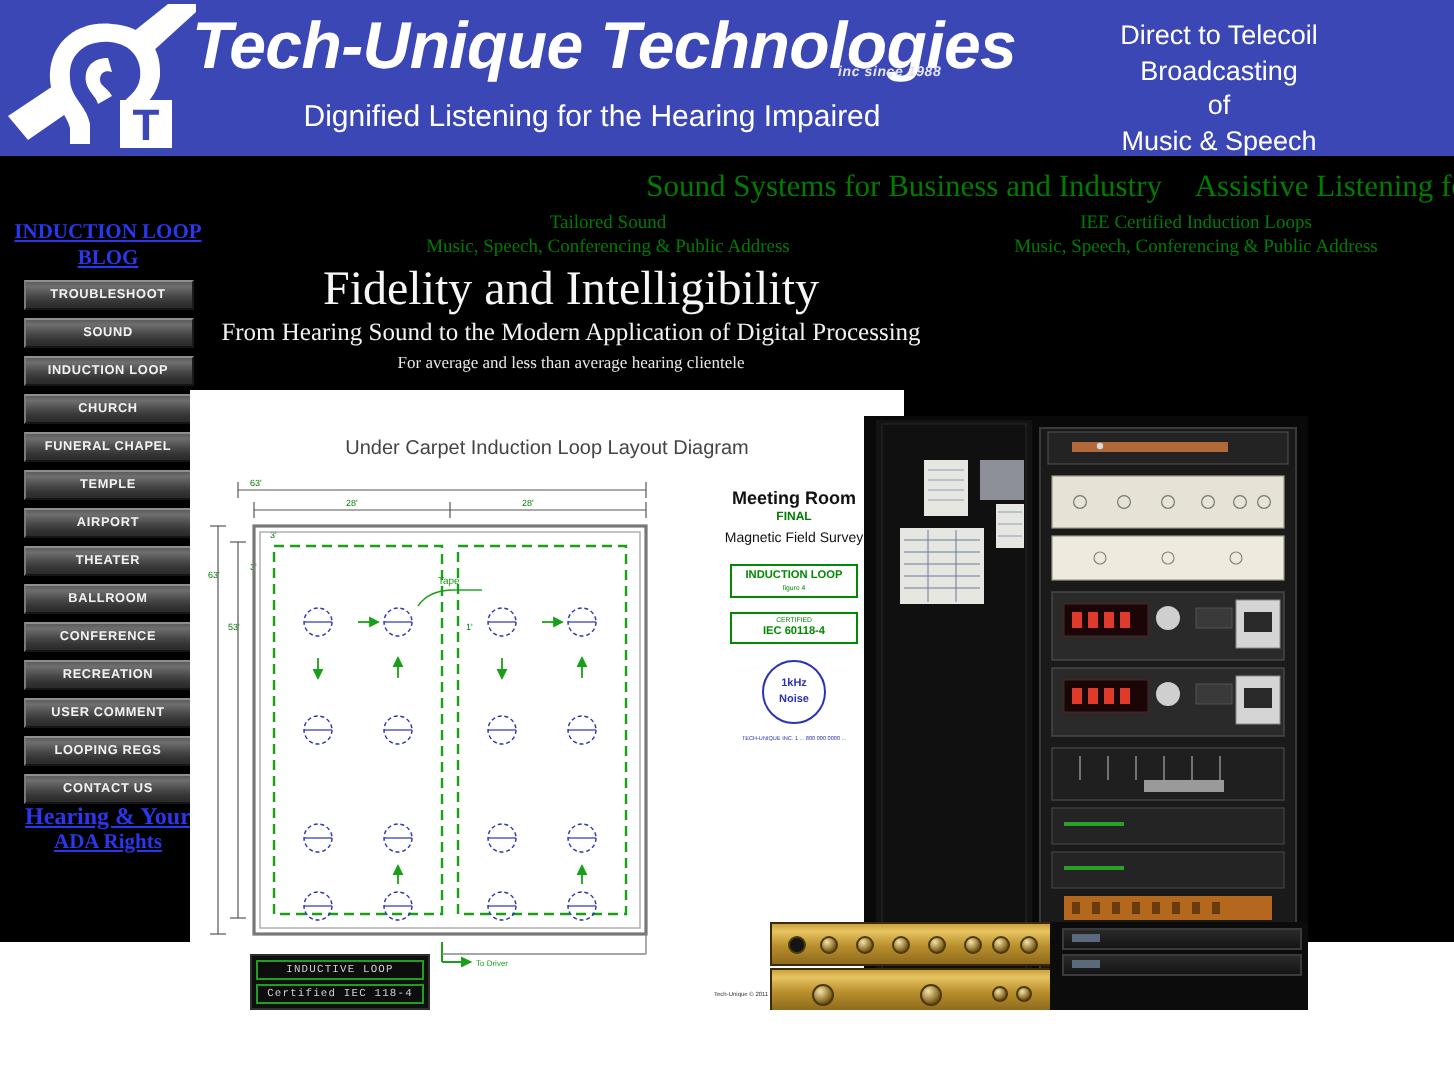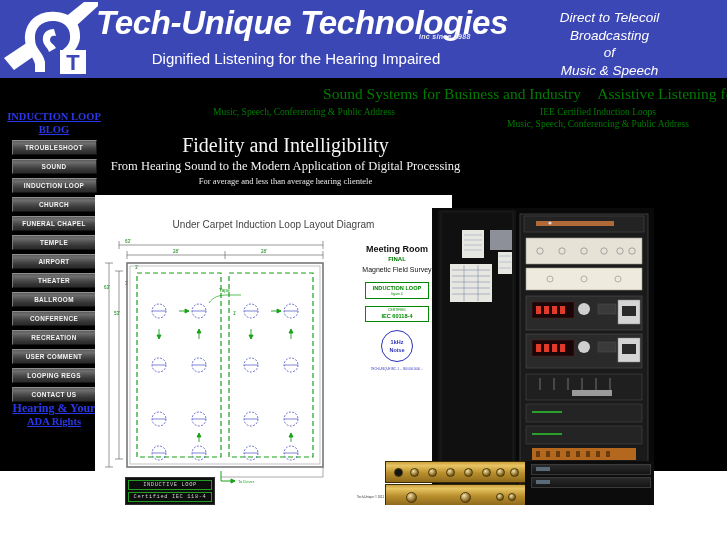--- a/index.html
+++ b/index.html
@@ -36,21 +36,21 @@
   }
   .tagline{
     position:absolute;left:96px;top:50px;width:400px;
     text-align:center;
     color:#ffffff;font-size:15px;line-height:18px;
     white-space:nowrap;
   }
   .telecoil{
     position:absolute;left:497px;top:9px;width:225px;
     text-align:center;
-    color:#ffffff;font-style:italic;font-size:13.5px;line-height:17.5px;
+    color:#ffffff;font-size:13.5px;line-height:17.5px;
   }
 
   
   .bodyarea{
     position:absolute;left:0;top:78px;width:727px;height:393px;
     background:#000000;
   }
 
   
   .cols{position:absolute;left:0;top:3px;width:727px;height:40px;}
@@ -113,21 +113,21 @@
     font-size:12px;line-height:13.5px;font-family:Liberation Serif, serif;
   }
 
   
   .headline-wrap{
     position:absolute;left:108px;top:55px;width:355px;
     text-align:center;color:#ffffff;
   }
   .headline{
     font-family:"Liberation Serif", serif;
-    font-size:20px;line-height:25px;color:#f6f6f6;
+    font-size:24px;line-height:25px;color:#f6f6f6;
   }
   .subhead{
     font-family:"Liberation Serif", serif;
     font-size:12.5px;line-height:17px;color:#f2f2f2;
   }
   .subsub{
     font-family:"Liberation Serif", serif;
     font-size:8.5px;line-height:13px;color:#e8e8e8;
   }
 
@@ -260,20 +260,21 @@
       <div>of</div>
       <div>Music &amp; Speech</div>
     </div>
   </div>
 
   <div class="bodyarea">
 
     <div class="cols">
       <div class="col left">
         <h2>Sound Systems for Business and Industry</h2>
+        <div class="sub1">Tailored Sound</div>
         <div class="sub2">Music, Speech, Conferencing &amp; Public Address</div>
       </div>
       <div class="col right">
         <h2>Assistive Listening for the Hearing Impaired</h2>
         <div class="sub1">IEE Certified Induction Loops</div>
         <div class="sub2">Music, Speech, Conferencing &amp; Public Address</div>
       </div>
     </div>
 
     <div class="sidebar">

